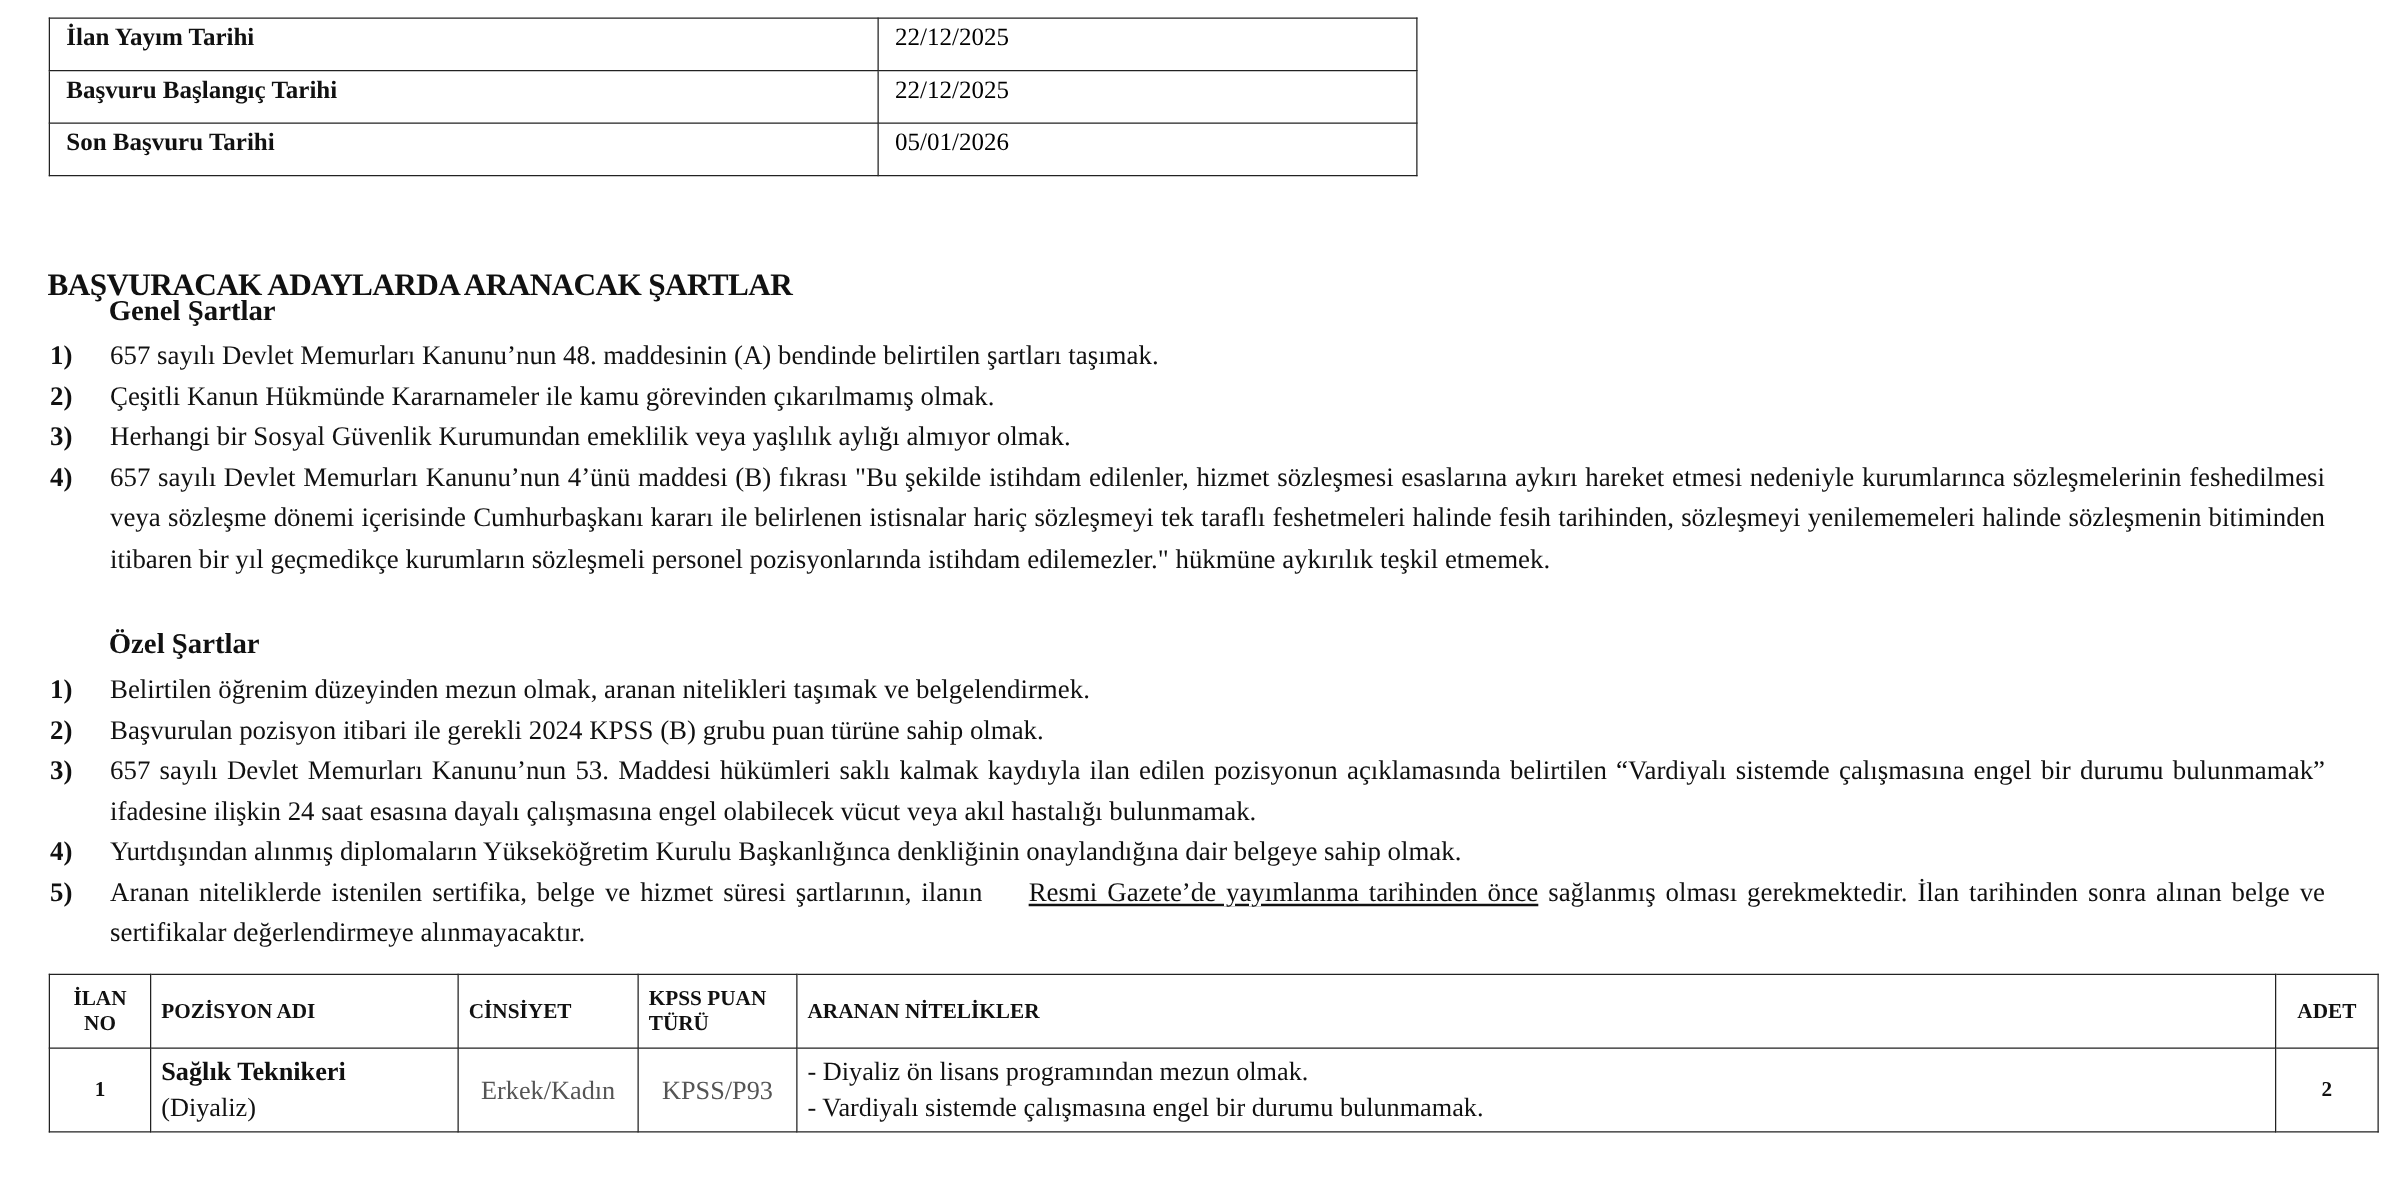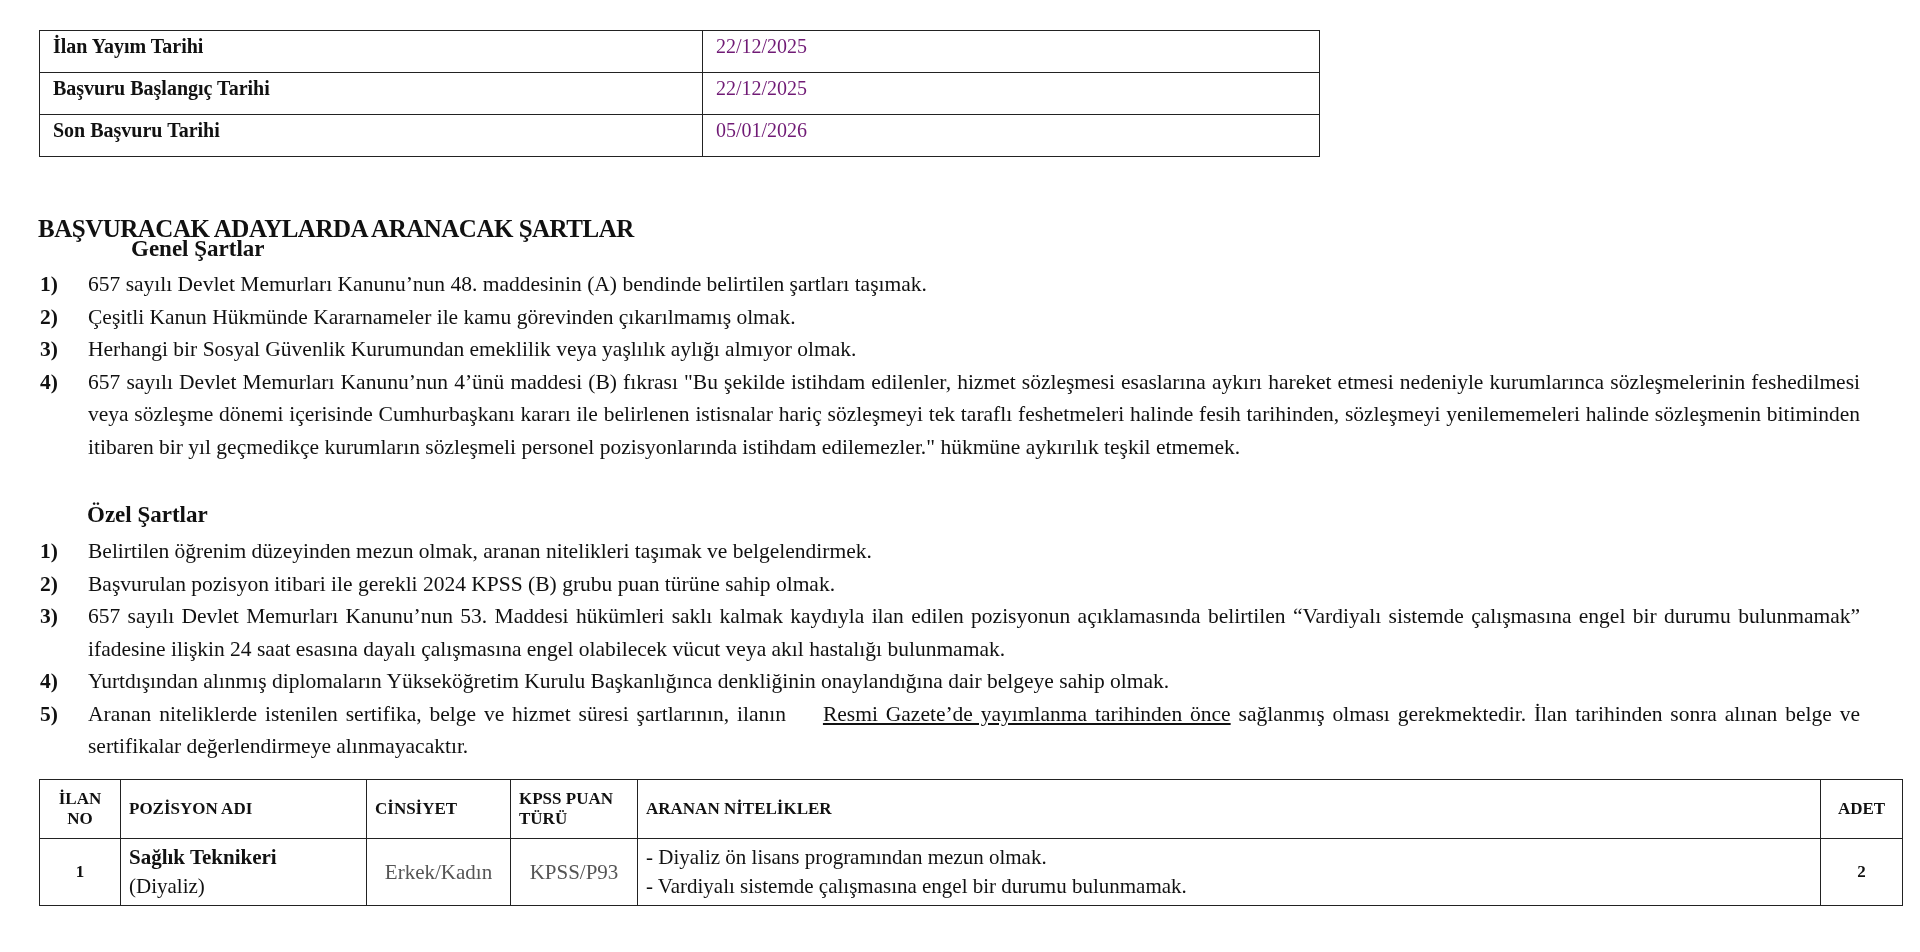--- a/index.html
+++ b/index.html
@@ -1,23 +1,23 @@
 <!DOCTYPE html>
 <html><head>
 <meta charset="utf-8">
 <style>
   html, body { margin:0; padding:0; background:#ffffff; }
   body { width:1920px; height:952px; position:relative; overflow:hidden;
          font-family:"Liberation Serif", serif; color:#111; }
-  .info-table { position:absolute; left:39px; top:14px; width:1281px;
-                border-collapse:collapse; font-size:20px;margin-top:16px; }
+  .info-table { position:absolute; left:39px; top:14px; width:1095px;
+                border-collapse:collapse; font-size:20px; }
   .info-table td { border:1.5px solid #222; height:37px; padding:0 13px;
                    vertical-align:top; padding-top:4px; }
   .info-table td.k { width:636px; font-weight:bold; }
-  .info-table td.v { color:#701a75; }
+  .info-table td.v { color:#000000; }
   .section-title { position:absolute; left:38px; top:215px; font-weight:bold;
                    font-size:25px; letter-spacing:-0.5px; }
   .sub-title { position:absolute; left:87px; font-weight:bold; font-size:23px; }
   .list { position:absolute; left:40px; width:1820px; font-size:21.5px; line-height:32.5px; }
   .item { display:flex; }
   .item .num { width:48px; flex:0 0 48px; font-weight:bold; }
   .item .txt { flex:1; text-align:justify; }
   .u { text-decoration:underline;margin-left:29px; }
   .pos-table { position:absolute; left:39px; top:779px; width:1864px;
                border-collapse:collapse; }
@@ -44,21 +44,21 @@
   </tr>
   <tr>
     <td class="k">Son Başvuru Tarihi</td>
     <td class="v">05/01/2026</td>
   </tr>
 </tbody>
   </table>
 
 <div class="section-title">BAŞVURACAK ADAYLARDA ARANACAK ŞARTLAR</div>
 
-<div class="sub-title" style="top:236px;margin-left:44px;">Genel Şartlar</div>
+<div class="sub-title" style="top:236px;">Genel Şartlar</div>
 
 <div class="list" style="top:268px;">
   <div class="item">
     <span class="num">1)</span>
     <span class="txt">657 sayılı Devlet Memurları Kanunu’nun 48. maddesinin (A) bendinde belirtilen şartları taşımak.</span>
   </div>
   <div class="item">
     <span class="num">2)</span>
     <span class="txt">Çeşitli Kanun Hükmünde Kararnameler ile kamu görevinden çıkarılmamış olmak.</span>
   </div>

